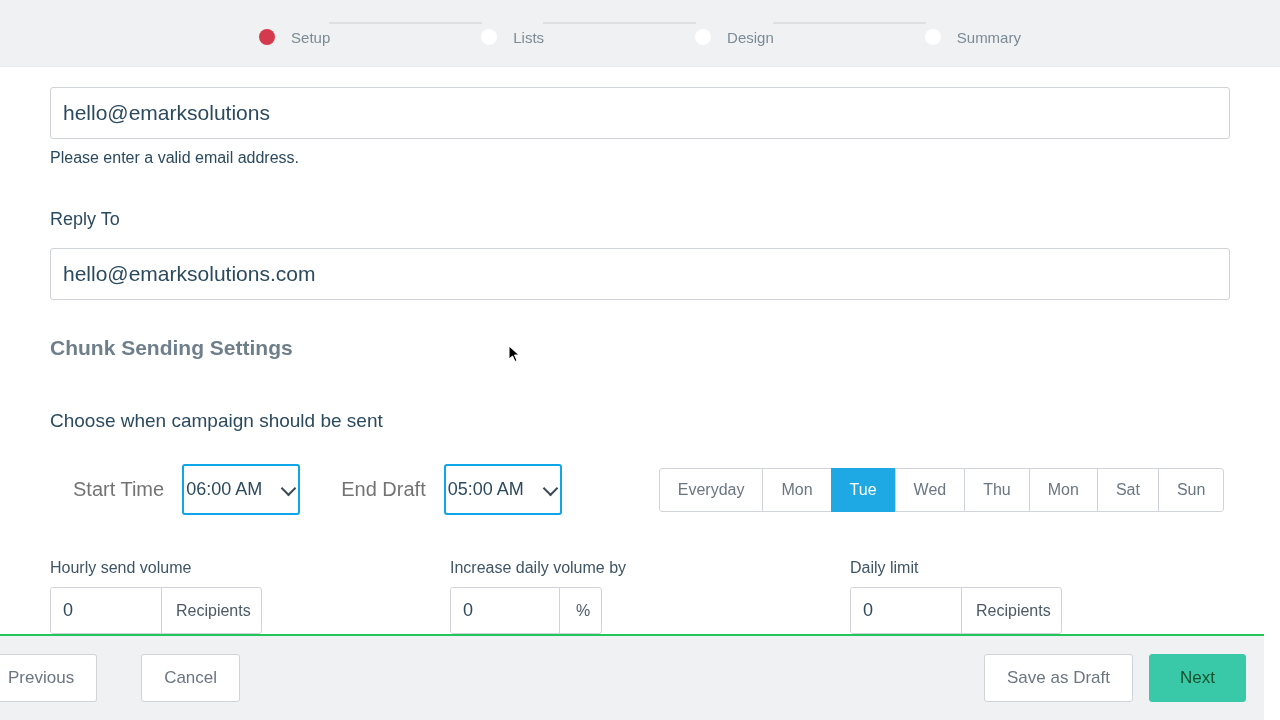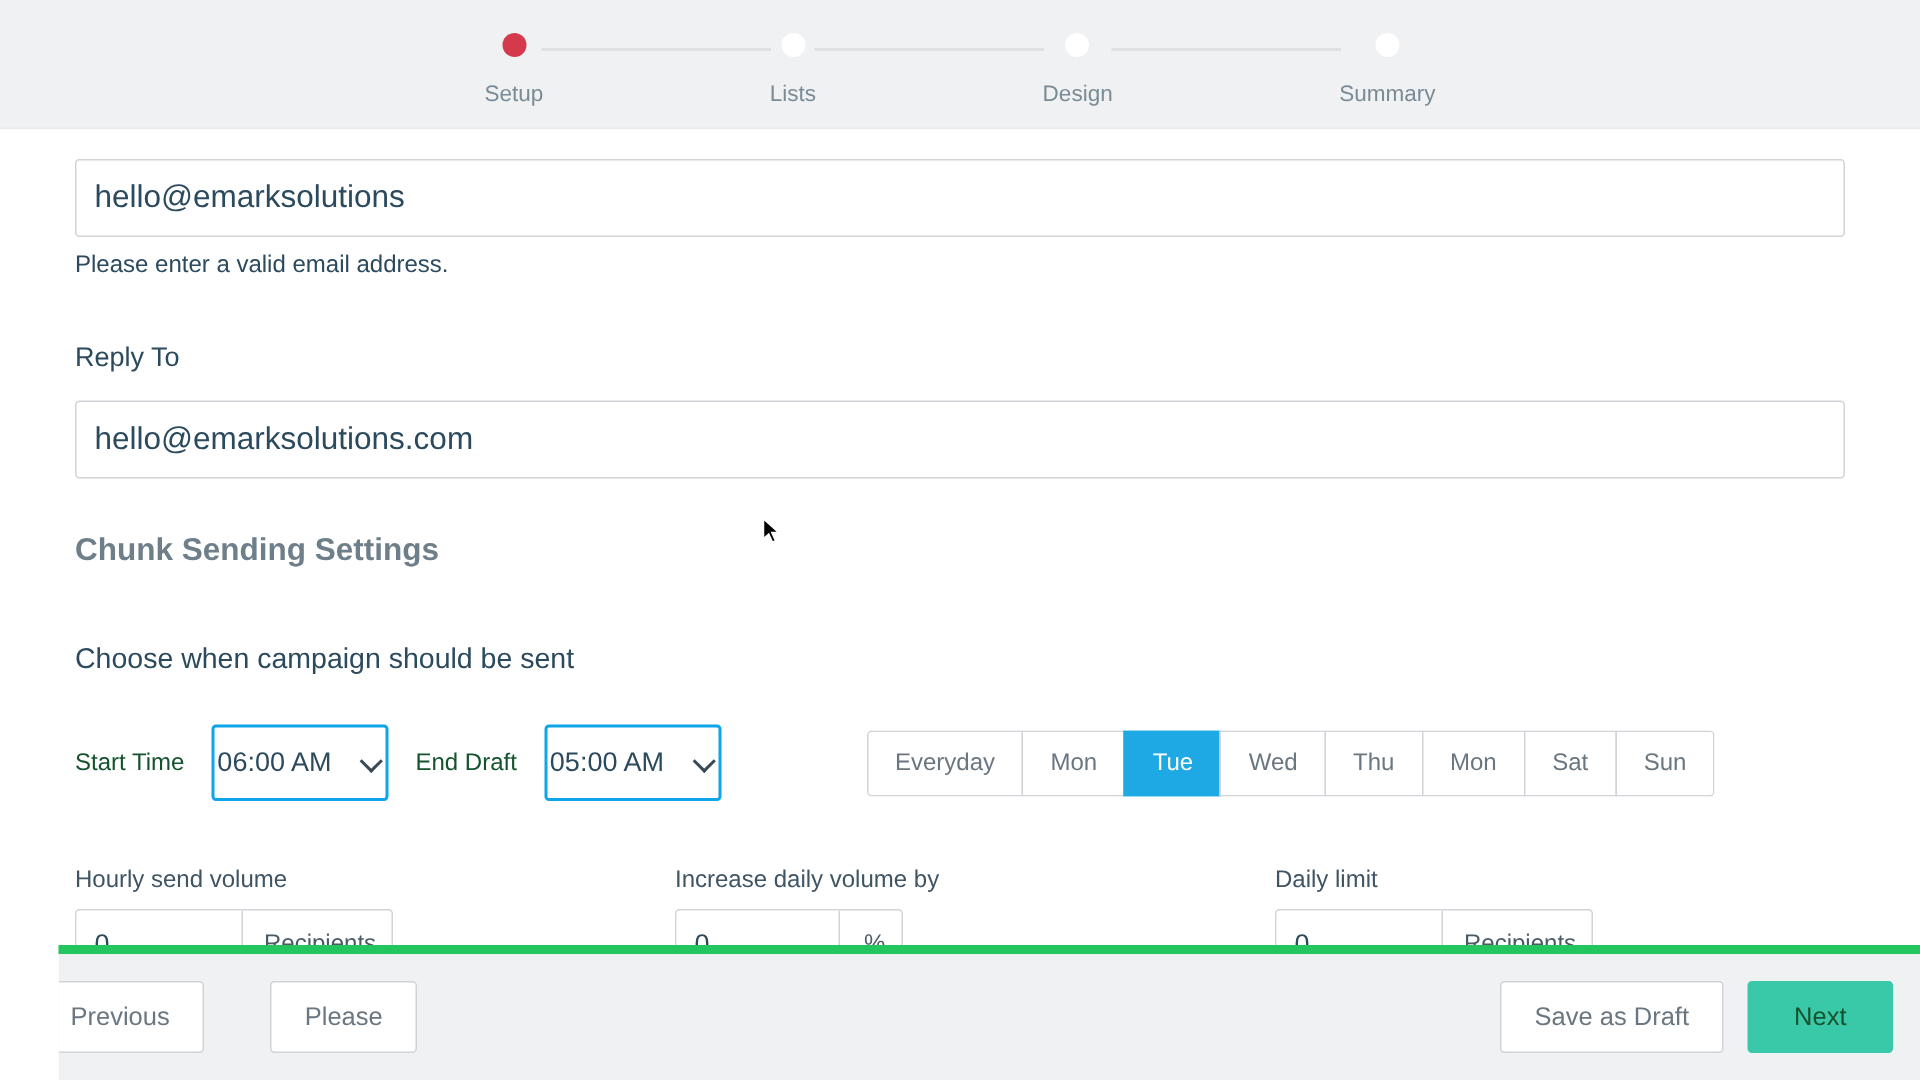--- a/index.html
+++ b/index.html
@@ -18,21 +18,21 @@
       border-bottom: 1px solid #e8e9eb;
     }
     .stepper-inner {
       display: flex;
       align-items: center;
       justify-content: center;
       gap: 0;
     }
     .step {
       display: flex;
-      flex-direction: column;
+      flex-direction: row;
       align-items: center;
       gap: 16px;
     }
     .dot {
       width: 16px;
       height: 16px;
       border-radius: 50%;
       background: #fff;
       position: relative;
     }
@@ -86,22 +86,23 @@
       color: #2c4a5e;
       margin-top: 50px;
     }
     .time-row {
       display: flex;
       align-items: center;
       margin-top: 32px;
       gap: 18px;
     }
     .time-label {
-      font-size: 16px;
-      color: #14532d;
+      font-size: 20px;
+      color: #737373;
+      margin-left: 23px;
     }
     .time-select {
       border: 2px solid #0ea5e9;
       border-radius: 3px;
       padding: 13px 2px;
       display: flex;
       align-items: center;
       gap: 20px;
       cursor: pointer;
     }
@@ -195,27 +196,26 @@
       font-size: 16px;
       color: #3f5564;
       line-height: 1.35;
       margin-top: 18px;
       max-width: 365px;
     }
     .footer {
       position: absolute;
       bottom: 0;
       left: 0;
-      right: 0;
+      right: 16px;
       background: #f0f1f3;
-      border-top: 6px solid #22c55e;
+      border-top: 2px solid #22c55e;
       padding: 18px 18px 18px 0;
       display: flex;
       align-items: center;
-      margin-left: 39px;
     }
     .btn {
       border: 1px solid #d0d3d8;
       background: #fff;
       padding: 13px 22px;
       font-size: 17px;
       color: #6a7680;
       border-radius: 3px;
       cursor: pointer;
       font-family: inherit;
@@ -324,21 +324,21 @@
         <input value="0" style="">
         <div class="input-addon">Recipients</div>
       </div>
       <div class="help-text">Choose the maximum number of emails to send each day</div>
     </div>
   </div>
 </div>
 
 <div class="footer">
   <button class="btn prev">Previous</button>
-  <button class="btn cancel">Please</button>
+  <button class="btn cancel">Cancel</button>
   <div class="spacer"></div>
   <button class="btn draft">Save as Draft</button>
   <button class="btn next">Next</button>
 </div>
 
 <svg class="cursor" width="14" height="18" viewBox="0 0 14 18">
   <path d="M1 1 L1 14 L4.5 11 L7 16.5 L9 15.5 L6.5 10 L11 10 Z" fill="#000" stroke="#fff" stroke-width="1"></path>
 </svg>
 
 </body></html>

